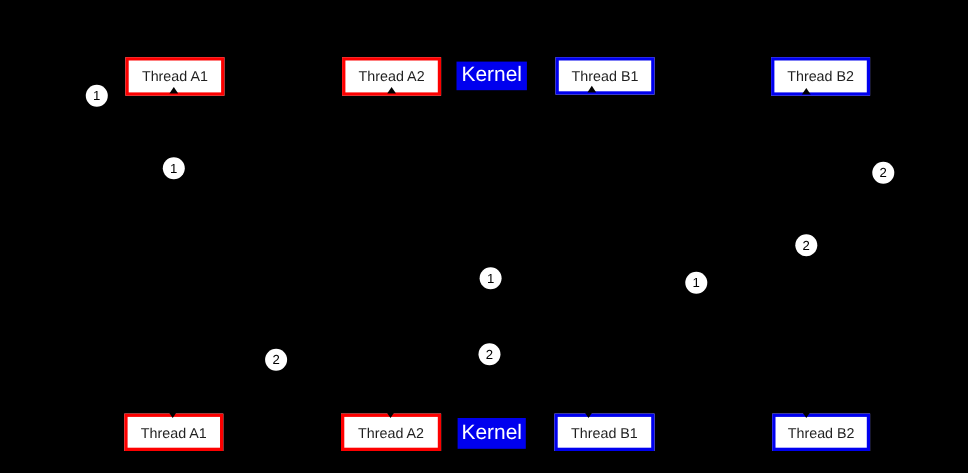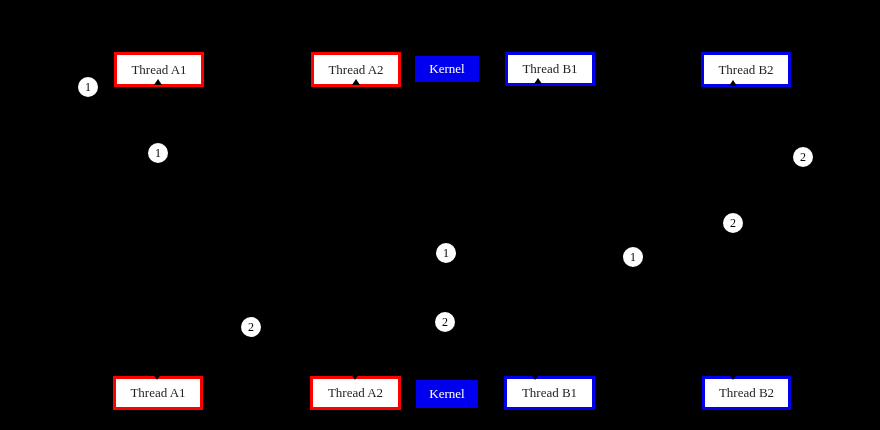--- a/index.html
+++ b/index.html
@@ -6,21 +6,21 @@
     margin: 0;
     padding: 0;
     background: #000;
   }
   .stage {
     position: relative;
     width: 880px;
     height: 430px;
     background: var(--background, #000);
     overflow: hidden;
-    font-family: Liberation Serif, serif;
+    font-family: Liberation Sans, sans-serif;
     border-radius: 19px;
   }
   .box {
     position: absolute;
     box-sizing: border-box;
     background: var(--box-fill, #fff);
     color: var(--box-text, #1a1a1a);
     display: flex;
     align-items: center;
     justify-content: center;
@@ -30,21 +30,21 @@
   .box.red  { border: 3px solid var(--process-a-border, #f00); }
   .box.blue { border: 3px solid var(--process-b-border, #0000ee); margin-left: 12px; }
   .kernel {
     position: absolute;
     box-sizing: border-box;
     background: var(--kernel-fill, #0000ee);
     color: var(--kernel-text, #fff);
     display: flex;
     align-items: center;
     justify-content: center;
-    font-size: 13px;
+    font-size: 19px;
     white-space: nowrap;
   }
   
   .a1-top { left: 114px; top: 52px;  width: 90px; height: 35px; }
   .a2-top { left: 311px; top: 52px;  width: 90px; height: 35px; }
   .k-top  { left: 415px; top: 56px;  width: 64px; height: 26px; }
   .b1-top { left: 493px; top: 52px;  width: 90px; height: 34px; }
   .b2-top { left: 689px; top: 52px;  width: 90px; height: 35px; }
   
   .a1-bot { left: 113px; top: 376px; width: 90px; height: 34px; }

